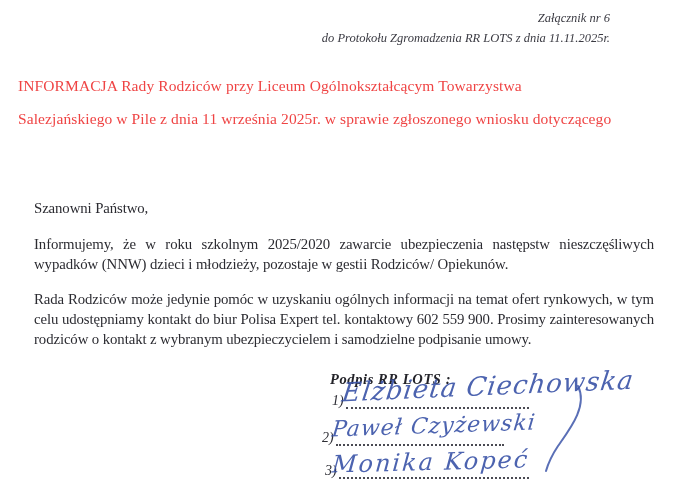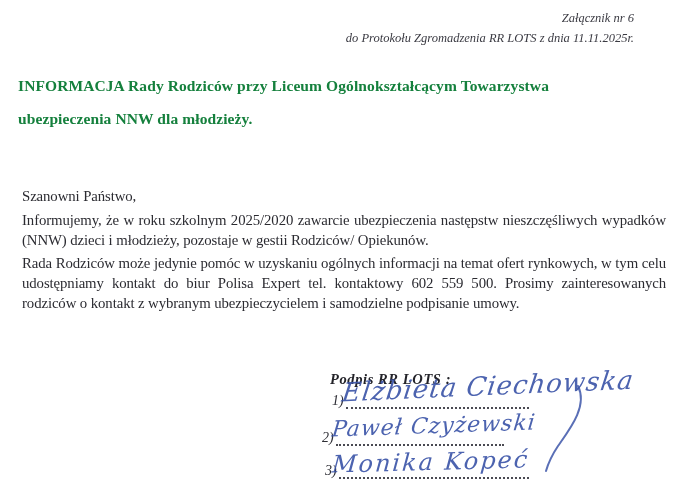--- a/index.html
+++ b/index.html
@@ -11,53 +11,52 @@
     width: 682px; height: 491px;
     background: #ffffff;
     font-family: "Liberation Serif", serif;
     color: var(--text);
     overflow: hidden;
   }
   .page {
     position: relative;
     width: 630px; height: 491px;
     background: #ffffff;
-    padding-left: 24px;
   }
   
   .header-right {
     position: absolute;
     top: 8px; right: 20px;
     text-align: right;
     font-style: italic;
     font-size: 12.5px;
     line-height: 20px;
     color: #3a3a42;
   }
   
   .title {
     position: absolute;
     top: 70px; left: 18px;
     width: 652px;
-    font-weight: bold;
+    font-weight: normal;
     font-size: 15.5px;
     line-height: 32.5px;
-    color: #15803d;
+    color: #ef4444;
     letter-spacing: 0.1px;
   }
   
   .body-text {
     position: absolute;
     top: 183px; left: 18px;
     width: 652px;
     font-size: 14.8px;
     line-height: 19.8px;
     letter-spacing: -0.1px;
   }
-  .body-text p { margin: 4px; text-align: justify; }
+  .body-text p { margin: 16px; text-align: justify; }
   .body-text p.salutation { text-align: left; }
   
   .sig-block {
     position: absolute;
     left: 318px; top: 356px;
     width: 320px; height: 135px;
     font-size: 14px;
   }
   .sig-heading {
     position: absolute;
@@ -129,27 +128,27 @@
 
 <div class="page">
 
   <div class="header-right">
     <div>Załącznik nr 6</div>
     <div>do Protokołu Zgromadzenia RR LOTS z dnia 11.11.2025r.</div>
   </div>
 
   <div class="title">
     <div>INFORMACJA Rady Rodziców przy Liceum Ogólnokształcącym Towarzystwa</div>
-    <div>ubezpieczenia NNW dla młodzieży.</div>
+    <div>Salezjańskiego w Pile z dnia 11 września 2025r. w sprawie zgłoszonego wniosku dotyczącego</div>
   </div>
 
   <div class="body-text">
     <p class="salutation">Szanowni Państwo,</p>
     <p>Informujemy, że w roku szkolnym 2025/2020 zawarcie ubezpieczenia następstw nieszczęśliwych wypadków (NNW) dzieci i młodzieży, pozostaje w gestii Rodziców/ Opiekunów.</p>
-    <p>Rada Rodziców może jedynie pomóc w uzyskaniu ogólnych informacji na temat ofert rynkowych, w tym celu udostępniamy kontakt do biur Polisa Expert tel. kontaktowy 602 559 500. Prosimy zainteresowanych rodziców o kontakt z wybranym ubezpieczycielem i samodzielne podpisanie umowy.</p>
+    <p>Rada Rodziców może jedynie pomóc w uzyskaniu ogólnych informacji na temat ofert rynkowych, w tym celu udostępniamy kontakt do biur Polisa Expert tel. kontaktowy 602 559 900. Prosimy zainteresowanych rodziców o kontakt z wybranym ubezpieczycielem i samodzielne podpisanie umowy.</p>
   </div>
 
   <div class="sig-block">
     <div class="sig-heading">Podpis  RR LOTS :</div>
 
     <div class="sig-row row1">
       <span class="num">1)</span>
         <span class="dotline"></span>
     </div>
     <div class="sig-row row2">

